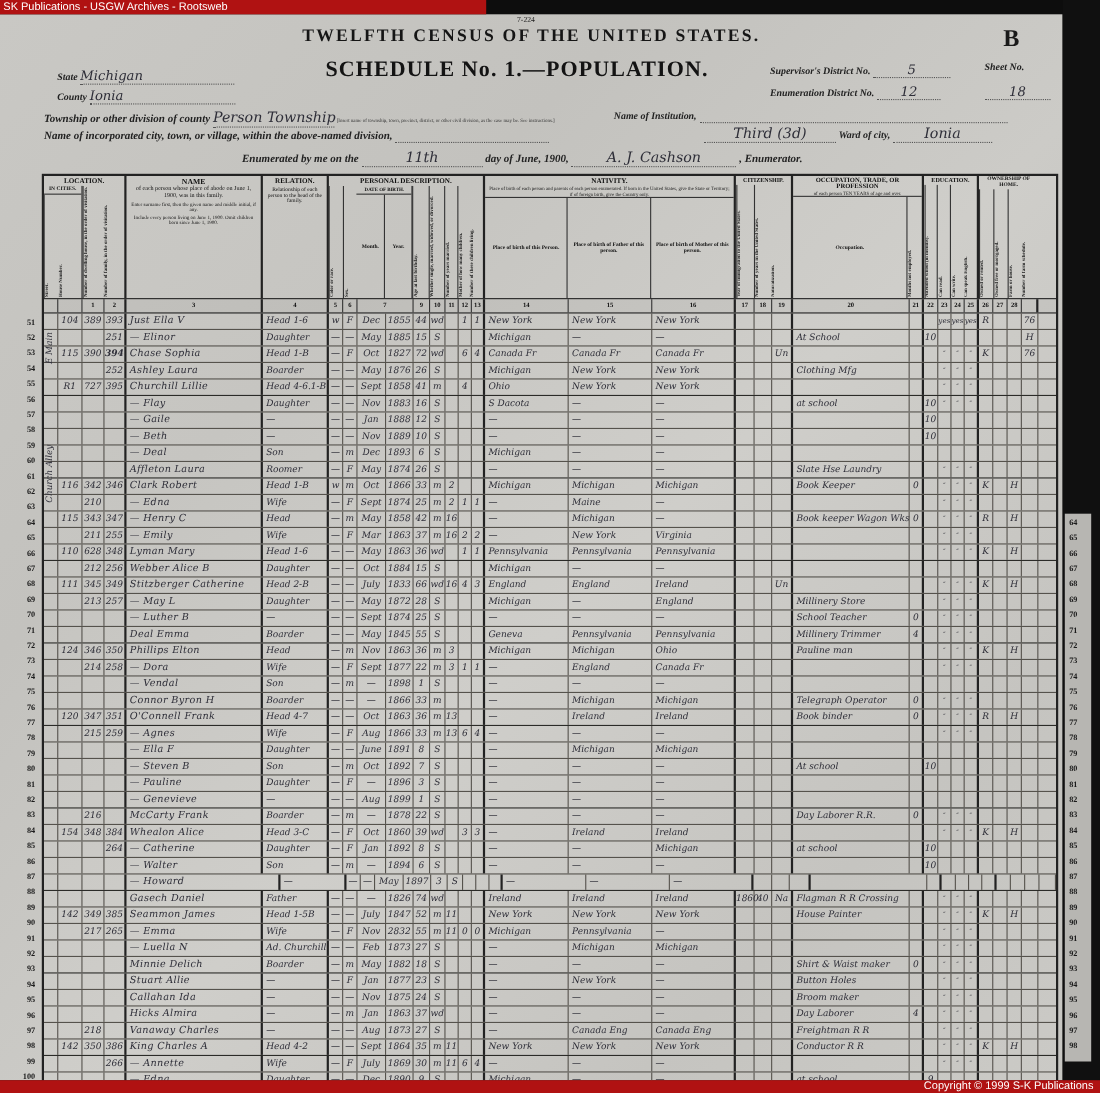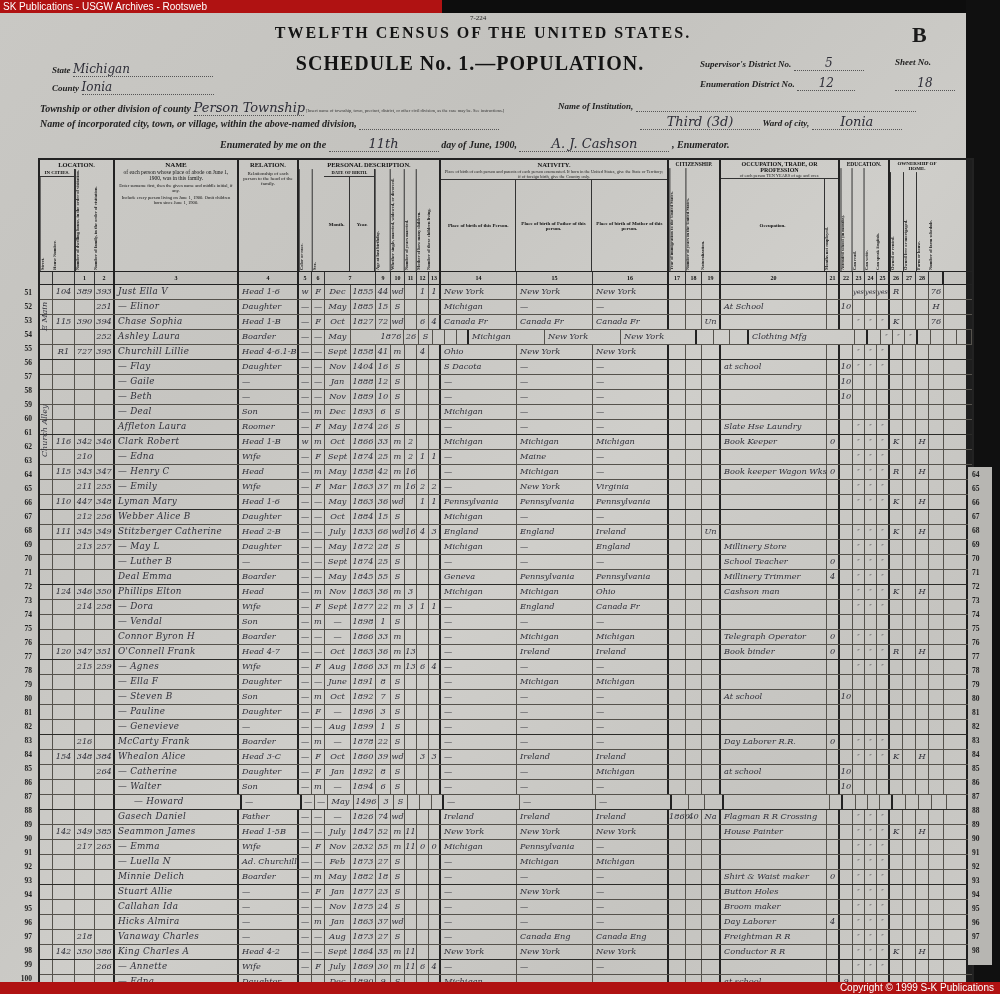--- a/index.html
+++ b/index.html
@@ -308,21 +308,21 @@
         <div class="bc c-e24 gb" style="width: 13px;"></div>
         <div class="bc c-o25" style="width: 13px;"></div>
         <div class="bc c-o26" style="width: 13px;"></div>
         <div class="bc c-o27" style="width: 13px;"></div>
         <div class="bc c-o28" style="width: 15px;"><span class="hw">H</span></div>
       </div>
       <div class="brow">
         <div class="bc" style="width: 13px;"></div>
         <div class="bc c-house" style="width: 22px;"><span class="hw">115</span></div>
         <div class="bc c-dw" style="width: 20px;"><span class="hw">390</span></div>
-        <div class="bc c-fam gb" style="width: 20px;"><span class="hw">394</span></div>
+        <div class="bc c-fam gb" style="width: 20px; font-weight: bold;"><span class="hw">394</span></div>
         <div class="bc c-name gb al" style="width: 124px;"><span class="hw">Chase Sophia</span></div>
         <div class="bc c-rel gb al" style="width: 60px;"><span class="hw">Head 1-B</span></div>
         <div class="bc c-race" style="width: 13px;"><span class="hw ditto">—</span></div>
         <div class="bc c-sex" style="width: 13px;"><span class="hw">F</span></div>
         <div class="bc c-mo" style="width: 26px;"><span class="hw">Oct</span></div>
         <div class="bc c-yr" style="width: 25px;"><span class="hw">1827</span></div>
         <div class="bc c-age" style="width: 15px;"><span class="hw">72</span></div>
         <div class="bc c-mar" style="width: 14px;"><span class="hw">wd</span></div>
         <div class="bc c-ym" style="width: 12px;"></div>
         <div class="bc c-mb" style="width: 12px;"><span class="hw">6</span></div>
@@ -347,21 +347,21 @@
       <div class="brow">
         <div class="bc" style="width: 13px;"></div>
         <div class="bc c-house" style="width: 22px;"></div>
         <div class="bc c-dw" style="width: 20px;"></div>
         <div class="bc c-fam gb" style="width: 20px;"><span class="hw">252</span></div>
         <div class="bc c-name gb al" style="width: 124px;"><span class="hw">Ashley Laura</span></div>
         <div class="bc c-rel gb al" style="width: 60px;"><span class="hw">Boarder</span></div>
         <div class="bc c-race" style="width: 13px;"><span class="hw ditto">—</span></div>
         <div class="bc c-sex" style="width: 13px;"><span class="hw ditto">—</span></div>
         <div class="bc c-mo" style="width: 26px;"><span class="hw">May</span></div>
-        <div class="bc c-yr" style="width: 25px; margin-left: 28px;"><span class="hw">1876</span></div>
+        <div class="bc c-yr" style="width: 25px;"><span class="hw">1876</span></div>
         <div class="bc c-age" style="width: 15px;"><span class="hw">26</span></div>
         <div class="bc c-mar" style="width: 14px;"><span class="hw">S</span></div>
         <div class="bc c-ym" style="width: 12px;"></div>
         <div class="bc c-mb" style="width: 12px;"></div>
         <div class="bc c-cl gb" style="width: 12px;"></div>
         <div class="bc c-pob al" style="width: 76px;"><span class="hw">Michigan</span></div>
         <div class="bc c-pf al" style="width: 76px;"><span class="hw">New York</span></div>
         <div class="bc c-pm gb al" style="width: 76px;"><span class="hw">New York</span></div>
         <div class="bc c-c16" style="width: 17px;"></div>
         <div class="bc c-c17" style="width: 16px;"></div>
@@ -413,21 +413,21 @@
       <div class="brow">
         <div class="bc" style="width: 13px;"></div>
         <div class="bc c-house" style="width: 22px;"></div>
         <div class="bc c-dw" style="width: 20px;"></div>
         <div class="bc c-fam gb" style="width: 20px;"></div>
         <div class="bc c-name gb al" style="width: 124px;"><span class="hw">— Flay</span></div>
         <div class="bc c-rel gb al" style="width: 60px;"><span class="hw">Daughter</span></div>
         <div class="bc c-race" style="width: 13px;"><span class="hw ditto">—</span></div>
         <div class="bc c-sex" style="width: 13px;"><span class="hw ditto">—</span></div>
         <div class="bc c-mo" style="width: 26px;"><span class="hw">Nov</span></div>
-        <div class="bc c-yr" style="width: 25px;"><span class="hw">1404</span></div>
+        <div class="bc c-yr" style="width: 25px;"><span class="hw">1883</span></div>
         <div class="bc c-age" style="width: 15px;"><span class="hw">16</span></div>
         <div class="bc c-mar" style="width: 14px;"><span class="hw">S</span></div>
         <div class="bc c-ym" style="width: 12px;"></div>
         <div class="bc c-mb" style="width: 12px;"></div>
         <div class="bc c-cl gb" style="width: 12px;"></div>
         <div class="bc c-pob al" style="width: 76px;"><span class="hw">S Dacota</span></div>
         <div class="bc c-pf al" style="width: 76px;"><span class="hw ditto">—</span></div>
         <div class="bc c-pm gb al" style="width: 76px;"><span class="hw ditto">—</span></div>
         <div class="bc c-c16" style="width: 17px;"></div>
         <div class="bc c-c17" style="width: 16px;"></div>
@@ -703,21 +703,21 @@
         <div class="bc c-e23" style="width: 12px;"><span class="hw ditto" style="font-size: 6.5px;">″</span></div>
         <div class="bc c-e24 gb" style="width: 13px;"><span class="hw ditto" style="font-size: 6.5px;">″</span></div>
         <div class="bc c-o25" style="width: 13px;"></div>
         <div class="bc c-o26" style="width: 13px;"></div>
         <div class="bc c-o27" style="width: 13px;"></div>
         <div class="bc c-o28" style="width: 15px;"></div>
       </div>
       <div class="brow r5">
         <div class="bc" style="width: 13px;"></div>
         <div class="bc c-house" style="width: 22px;"><span class="hw">110</span></div>
-        <div class="bc c-dw" style="width: 20px;"><span class="hw">447</span></div>
+        <div class="bc c-dw" style="width: 20px;"><span class="hw">628</span></div>
         <div class="bc c-fam gb" style="width: 20px;"><span class="hw">348</span></div>
         <div class="bc c-name gb al" style="width: 124px;"><span class="hw">Lyman Mary</span></div>
         <div class="bc c-rel gb al" style="width: 60px;"><span class="hw">Head 1-6</span></div>
         <div class="bc c-race" style="width: 13px;"><span class="hw ditto">—</span></div>
         <div class="bc c-sex" style="width: 13px;"><span class="hw ditto">—</span></div>
         <div class="bc c-mo" style="width: 26px;"><span class="hw">May</span></div>
         <div class="bc c-yr" style="width: 25px;"><span class="hw">1863</span></div>
         <div class="bc c-age" style="width: 15px;"><span class="hw">36</span></div>
         <div class="bc c-mar" style="width: 14px;"><span class="hw">wd</span></div>
         <div class="bc c-ym" style="width: 12px;"></div>
@@ -920,21 +920,21 @@
         <div class="bc c-mar" style="width: 14px;"><span class="hw">m</span></div>
         <div class="bc c-ym" style="width: 12px;"><span class="hw">3</span></div>
         <div class="bc c-mb" style="width: 12px;"></div>
         <div class="bc c-cl gb" style="width: 12px;"></div>
         <div class="bc c-pob al" style="width: 76px;"><span class="hw">Michigan</span></div>
         <div class="bc c-pf al" style="width: 76px;"><span class="hw">Michigan</span></div>
         <div class="bc c-pm gb al" style="width: 76px;"><span class="hw">Ohio</span></div>
         <div class="bc c-c16" style="width: 17px;"></div>
         <div class="bc c-c17" style="width: 16px;"></div>
         <div class="bc c-c18 gb" style="width: 19px;"></div>
-        <div class="bc c-occ al" style="width: 106px;"><span class="hw">Cashson man</span></div>
+        <div class="bc c-occ al" style="width: 106px;"><span class="hw">Pauline man</span></div>
         <div class="bc c-m20 gb" style="width: 13px;"></div>
         <div class="bc c-e21" style="width: 13px;"></div>
         <div class="bc c-e22" style="width: 12px;"><span class="hw ditto" style="font-size: 6.5px;">″</span></div>
         <div class="bc c-e23" style="width: 12px;"><span class="hw ditto" style="font-size: 6.5px;">″</span></div>
         <div class="bc c-e24 gb" style="width: 13px;"><span class="hw ditto" style="font-size: 6.5px;">″</span></div>
         <div class="bc c-o25" style="width: 13px;"><span class="hw">K</span></div>
         <div class="bc c-o26" style="width: 13px;"></div>
         <div class="bc c-o27" style="width: 13px;"><span class="hw">H</span></div>
         <div class="bc c-o28" style="width: 15px;"></div>
       </div>
@@ -1365,26 +1365,26 @@
         <div class="bc c-o25" style="width: 13px;"></div>
         <div class="bc c-o26" style="width: 13px;"></div>
         <div class="bc c-o27" style="width: 13px;"></div>
         <div class="bc c-o28" style="width: 15px;"></div>
       </div>
       <div class="brow r5">
         <div class="bc" style="width: 13px;"></div>
         <div class="bc c-house" style="width: 22px;"></div>
         <div class="bc c-dw" style="width: 20px;"></div>
         <div class="bc c-fam gb" style="width: 20px;"></div>
-        <div class="bc c-name gb al" style="width: 111px; margin-left: 16px;"><span class="hw">— Howard</span></div>
+        <div class="bc c-name gb al" style="width: 140px;"><span class="hw">— Howard</span></div>
         <div class="bc c-rel gb al" style="width: 60px;"><span class="hw ditto">—</span></div>
         <div class="bc c-race" style="width: 13px;"><span class="hw ditto">—</span></div>
         <div class="bc c-sex" style="width: 13px;"><span class="hw ditto">—</span></div>
         <div class="bc c-mo" style="width: 26px;"><span class="hw">May</span></div>
-        <div class="bc c-yr" style="width: 25px;"><span class="hw">1496</span></div>
+        <div class="bc c-yr" style="width: 25px;"><span class="hw">1897</span></div>
         <div class="bc c-age" style="width: 15px;"><span class="hw">3</span></div>
         <div class="bc c-mar" style="width: 14px;"><span class="hw">S</span></div>
         <div class="bc c-ym" style="width: 12px;"></div>
         <div class="bc c-mb" style="width: 12px;"></div>
         <div class="bc c-cl gb" style="width: 12px;"></div>
         <div class="bc c-pob al" style="width: 76px;"><span class="hw ditto">—</span></div>
         <div class="bc c-pf al" style="width: 76px;"><span class="hw ditto">—</span></div>
         <div class="bc c-pm gb al" style="width: 76px;"><span class="hw ditto">—</span></div>
         <div class="bc c-c16" style="width: 17px;"></div>
         <div class="bc c-c17" style="width: 16px;"></div>

